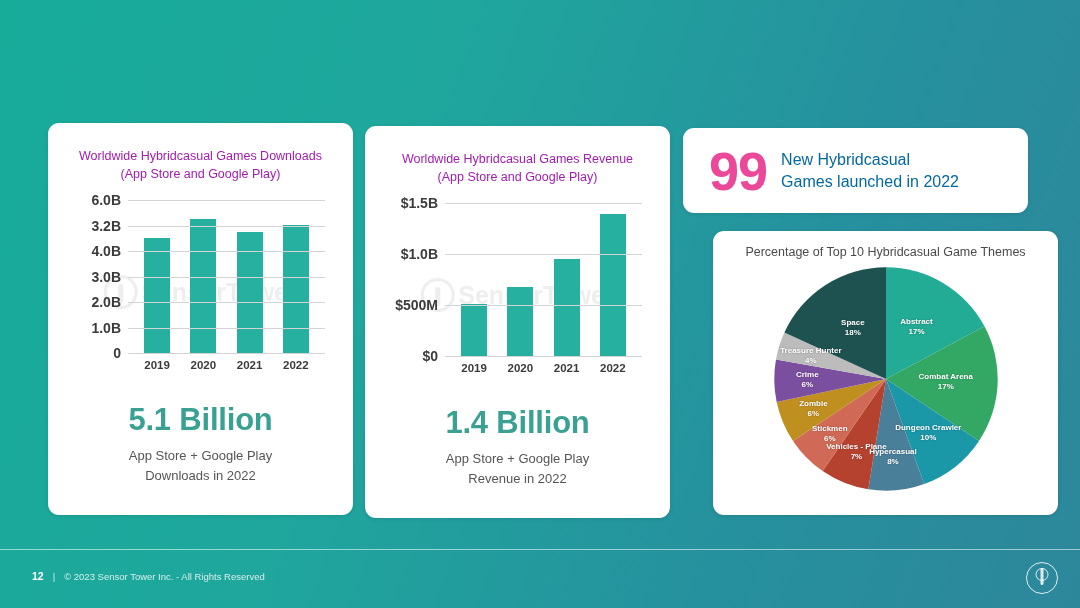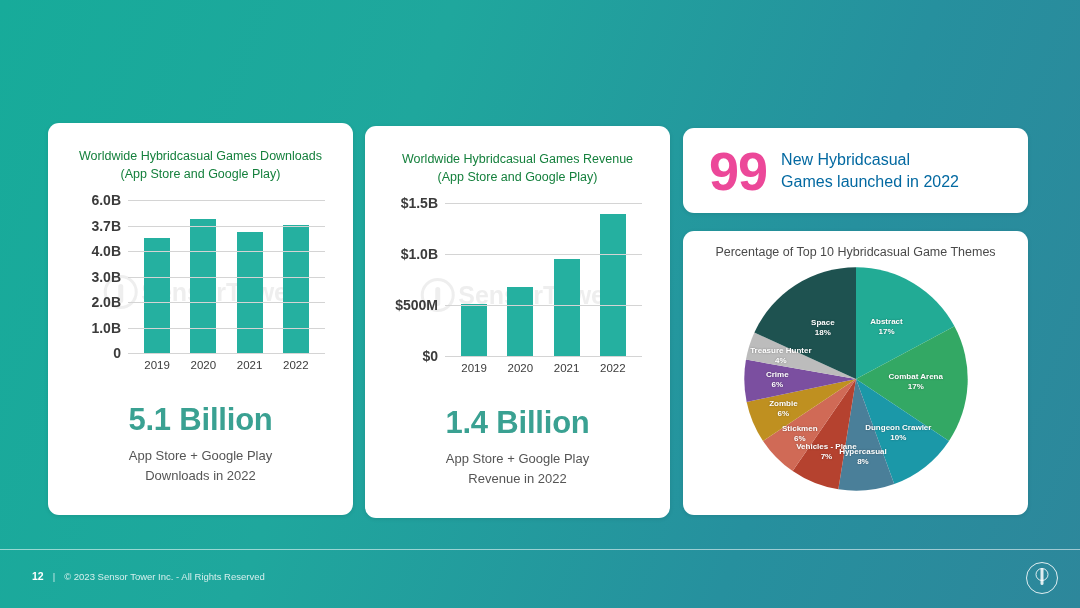--- a/index.html
+++ b/index.html
@@ -27,28 +27,28 @@
   
   .card {
     position: absolute;
     background: #ffffff;
     border-radius: 11px;
     box-shadow: 0 1px 4px rgba(0,0,0,0.10);
   }
   #card-downloads { left: 48px;  top: 123px; width: 305px; height: 392px; }
   #card-revenue   { left: 365px; top: 126px; width: 305px; height: 392px; }
   #card-launched  { left: 683px; top: 128px; width: 345px; height: 85px;  }
-  #card-themes    { left: 683px; top: 231px; width: 345px; height: 284px; }
+  #card-themes    { left: 713px; top: 231px; width: 345px; height: 284px; }
 
   
   .chart-heading {
     margin-top: 24px;
     text-align: center;
     font-size: 12.5px;
-    color: #15803d;
+    color: #a21caf;
     line-height: 1.45;
     font-weight: normal;
   }
 
   .chart-area {
     position: relative;
     margin: 18px auto 0 auto;
     width: 249px;
     height: 175px;
   }
@@ -115,21 +115,21 @@
   }
   .bar {
     width: 100%;
     background: #25b0a0;
   }
   .xlabel {
     position: absolute;
     top: 100%;
     margin-top: 5px;
     font-size: 11.5px;
-    font-weight: normal;
+    font-weight: bold;
     color: #3b3b3b;
   }
 
   .big-stat {
     margin-top: 26px;
     text-align: center;
     font-size: 31px;
     font-weight: bold;
     color: #3aa192;
     letter-spacing: -0.2px;
@@ -277,21 +277,21 @@
           <div class="gridline" style="bottom: 33.3333%;">
             <span class="ylabel">2.0B</span>
           </div>
           <div class="gridline" style="bottom: 50%;">
             <span class="ylabel">3.0B</span>
           </div>
           <div class="gridline" style="bottom: 66.6667%;">
             <span class="ylabel">4.0B</span>
           </div>
           <div class="gridline" style="bottom: 83.3333%;">
-            <span class="ylabel">3.7B</span>
+            <span class="ylabel">3.2B</span>
           </div>
           <div class="gridline" style="bottom: 100%;">
             <span class="ylabel">6.0B</span>
           </div>
         </div>
     </div>
 
     <div class="big-stat">5.1 Billion</div>
     <div class="stat-caption">
       <div>App Store + Google Play</div>

